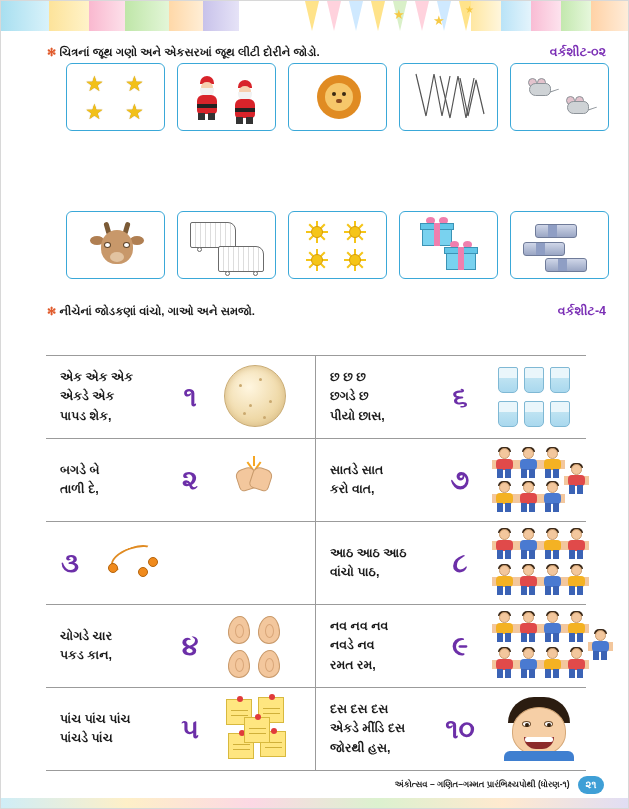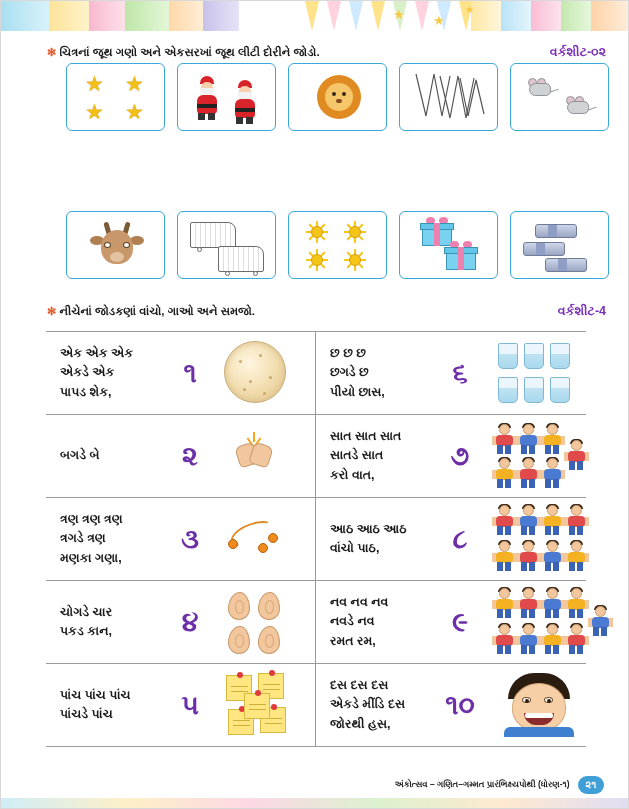--- a/index.html
+++ b/index.html
@@ -62,21 +62,21 @@
   .card {
     width: 99px; height: 68px;
     border: 1.6px solid #3aa8d8;
     border-radius: 6px;
     background:#ffffff;
     position: relative;
     overflow:hidden;
   }
 
   
-  .tbl { position:absolute; left:45px; top:330px; width:540px;
+  .tbl { position:absolute; left:45px; top:354px; width:540px;
          border-top:1.3px solid #9b9b9b; }
   .trow { display:flex; border-bottom:1.3px solid #9b9b9b; height:83px; }
   .half { width:50%; display:flex; align-items:center; }
   .half.left { border-right:1.3px solid #9b9b9b; }
   .txt {
     width:120px; padding-left:14px;
     font-size:12.5px; line-height:1.55; color:#1a1a1a; font-weight:bold;
   }
   .num {
     width:48px; text-align:center; font-size:27px; font-weight:bold;
@@ -490,35 +490,35 @@
           <div class="glass" style="left:40px; top:42px"></div>
           <div class="glass" style="left:66px; top:42px"></div>
         </div>
       </div>
     </div>
 
     <div class="trow">
       <div class="half left">
         <div class="txt">
           <div>બગડે બે</div>
+          <div>તાળી દે,</div>
         </div>
         <div class="num">૨</div>
         <div class="pic">
           <div class="clap" style="left:18px; top:14px">
             <div class="l"></div>
               <div class="l l2"></div>
               <div class="l l3"></div>
             <div class="h1"></div>
               <div class="h2"></div>
           </div>
         </div>
       </div>
       <div class="half">
         <div class="txt">
-          <div>સાત સાત સાત</div>
           <div>સાતડે સાત</div>
           <div>કરો વાત,</div>
         </div>
         <div class="num">૭</div>
         <div class="pic">
           <div class="kid" style="left:8px;top:6px">
               <div class="hair"></div>
               <div class="head"></div>
               <div class="arm l"></div>
               <div class="arm r"></div>
@@ -579,25 +579,20 @@
               <div class="body"></div>
               <div class="leg l"></div>
               <div class="leg r"></div>
             </div>
         </div>
       </div>
     </div>
 
     <div class="trow">
       <div class="half left">
-        <div class="txt">
-          <div>ત્રણ ત્રણ ત્રણ</div>
-          <div>ત્રગડે ત્રણ</div>
-          <div>મણકા ગણા,</div>
-        </div>
         <div class="num">૩</div>
         <div class="pic">
           <div class="bead" style="left:14px; top:18px">
             <div class="wire"></div>
             <div class="b" style="left:0px; top:20px"></div>
             <div class="b" style="left:30px; top:24px"></div>
             <div class="b" style="left:40px; top:14px"></div>
           </div>
         </div>
       </div>

